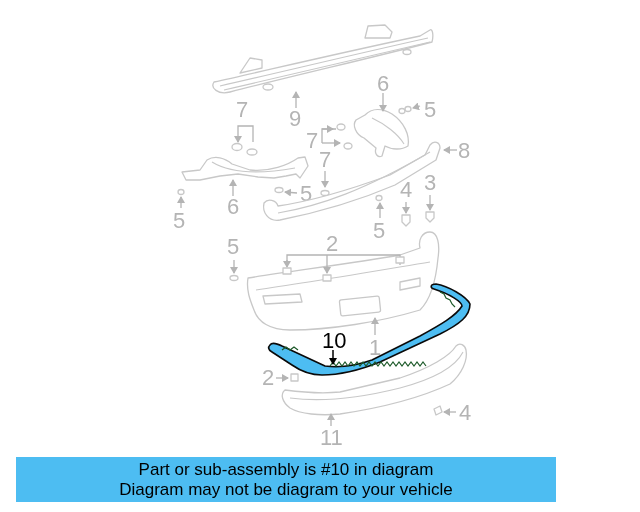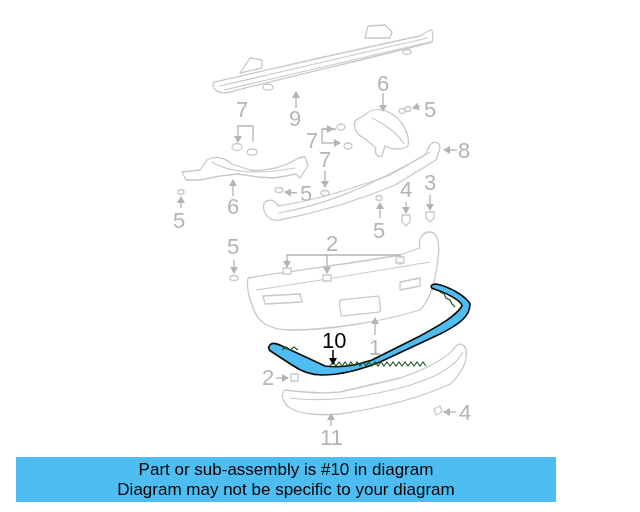--- a/index.html
+++ b/index.html
@@ -154,14 +154,14 @@
   <line class="leader" x1="331" y1="426" x2="331" y2="414" marker-end="url(#arr)"></line>
   <text class="callout" x="320" y="445">11</text>
 
   <path class="part" d="M434,409 L440,406 L442,412 L436,415 z"></path>
   <line class="leader" x1="456" y1="412" x2="444" y2="412" marker-end="url(#arr)"></line>
   <text class="callout" x="459" y="420">4</text>
 </svg>
 
 <div id="banner">
   <div>Part or sub-assembly is #10 in diagram</div>
-  <div>Diagram may not be specific to your diagram</div>
+  <div>Diagram may not be diagram to your vehicle</div>
 </div>
 
 </body></html>

